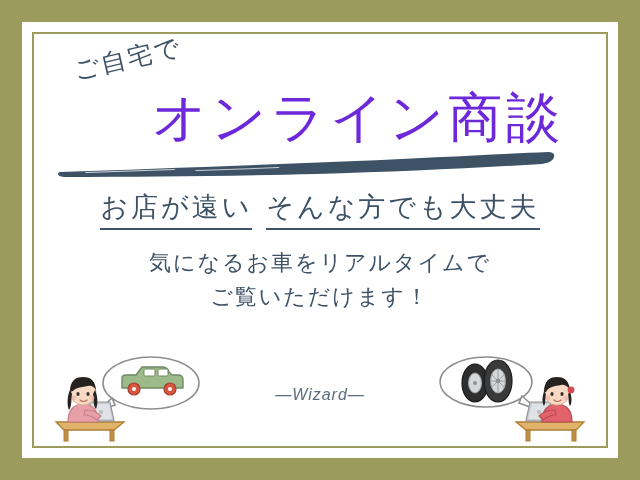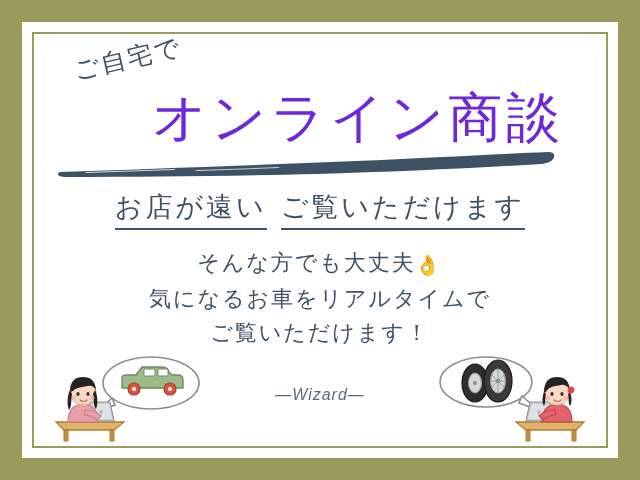--- a/index.html
+++ b/index.html
@@ -161,27 +161,24 @@
     <div class="headline">オンライン商談</div>
 
     <svg class="brush" viewBox="0 0 500 30" preserveAspectRatio="none">
       <path d="M4,22 C90,19 200,15 300,11 C370,8 440,4 492,2 C497,2 499,4 498,7 C497,11 492,13 486,14 C420,18 340,22 260,24 C180,26 90,27 10,27 C5,27 2,26 2,24 C2,23 3,22 4,22 Z" fill="#3e5266"></path>
       <path d="M30,22 C60,21 90,20 118,19 C120,19 120,20 118,20 C90,21 60,22 32,23 C29,23 28,22 30,22 Z" fill="#ffffff" opacity="0.75"></path>
       <path d="M140,20 C170,19 198,18 222,17 C224,17 224,18 222,18 C198,19 170,20 142,21 C139,21 138,20 140,20 Z" fill="#ffffff" opacity="0.7"></path>
     </svg>
 
     <div class="sub-row">
       <div class="sub-item">お店が遠い</div>
-      <div class="sub-item">ご覧いただけます</div>
+      <div class="sub-item">そんな方でも大丈夫</div>
     </div>
 
     <div class="body-copy">
-      <div class="body-line">
-        <span>そんな方でも大丈夫</span><span class="emoji">👌</span>
-      </div>
       <div class="body-line">気になるお車をリアルタイムで</div>
       <div class="body-line">ご覧いただけます！</div>
     </div>
 
     <div class="signature">—Wizard—</div>
 
     <svg class="illo illo-left" width="150" height="92" viewBox="0 0 150 92">
 
       <g>
         <ellipse cx="99" cy="33" rx="48" ry="26" fill="#ffffff" stroke="#8e8e8e" stroke-width="1.6"></ellipse>

